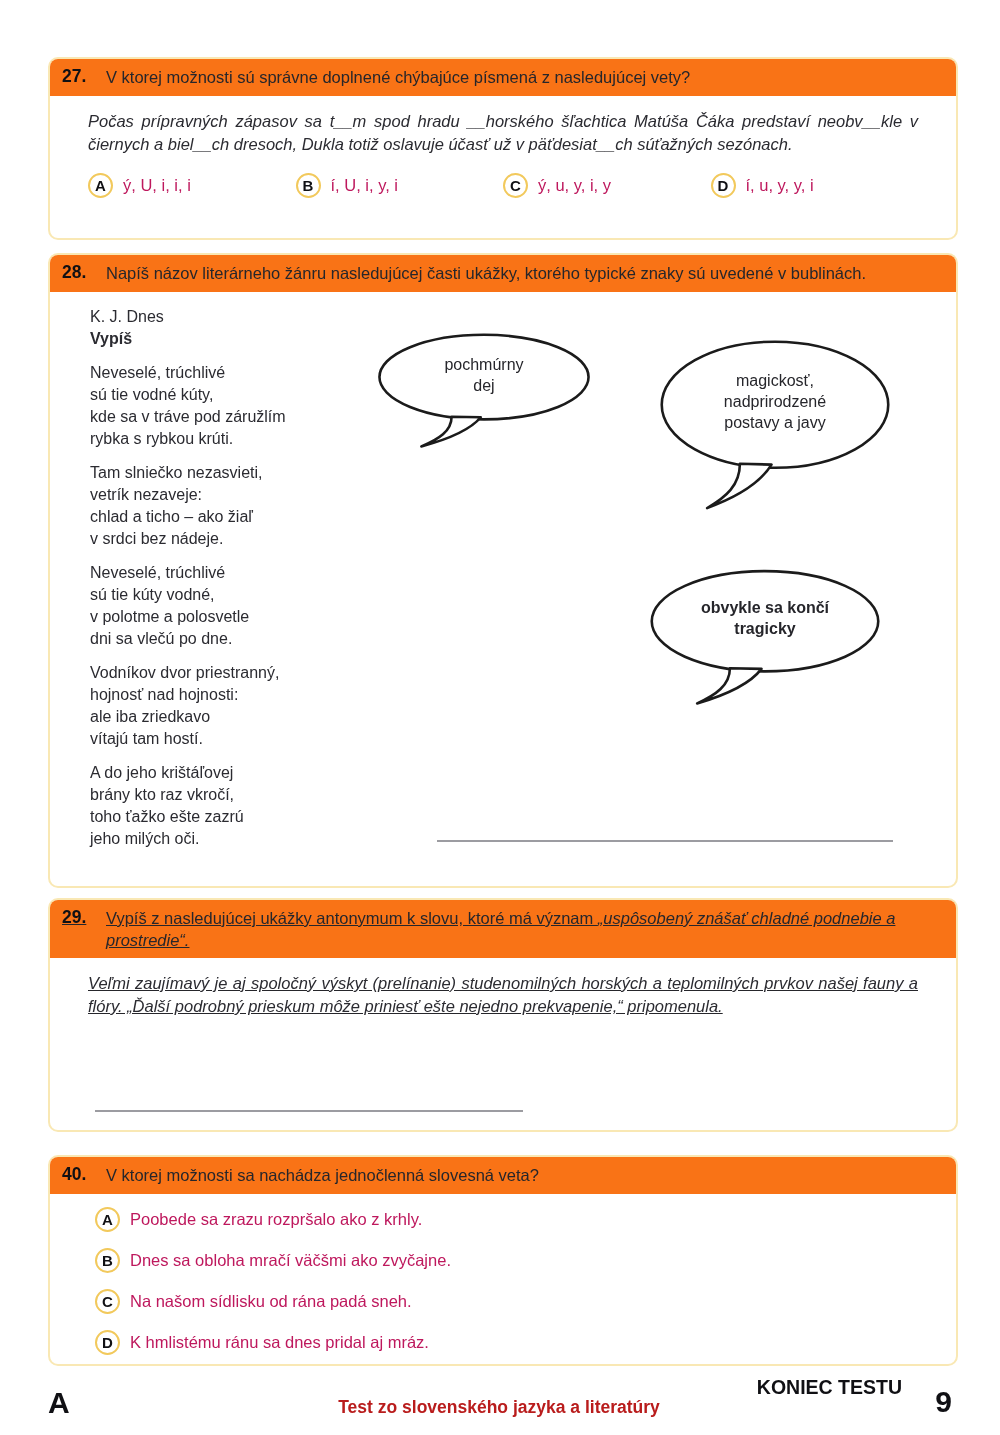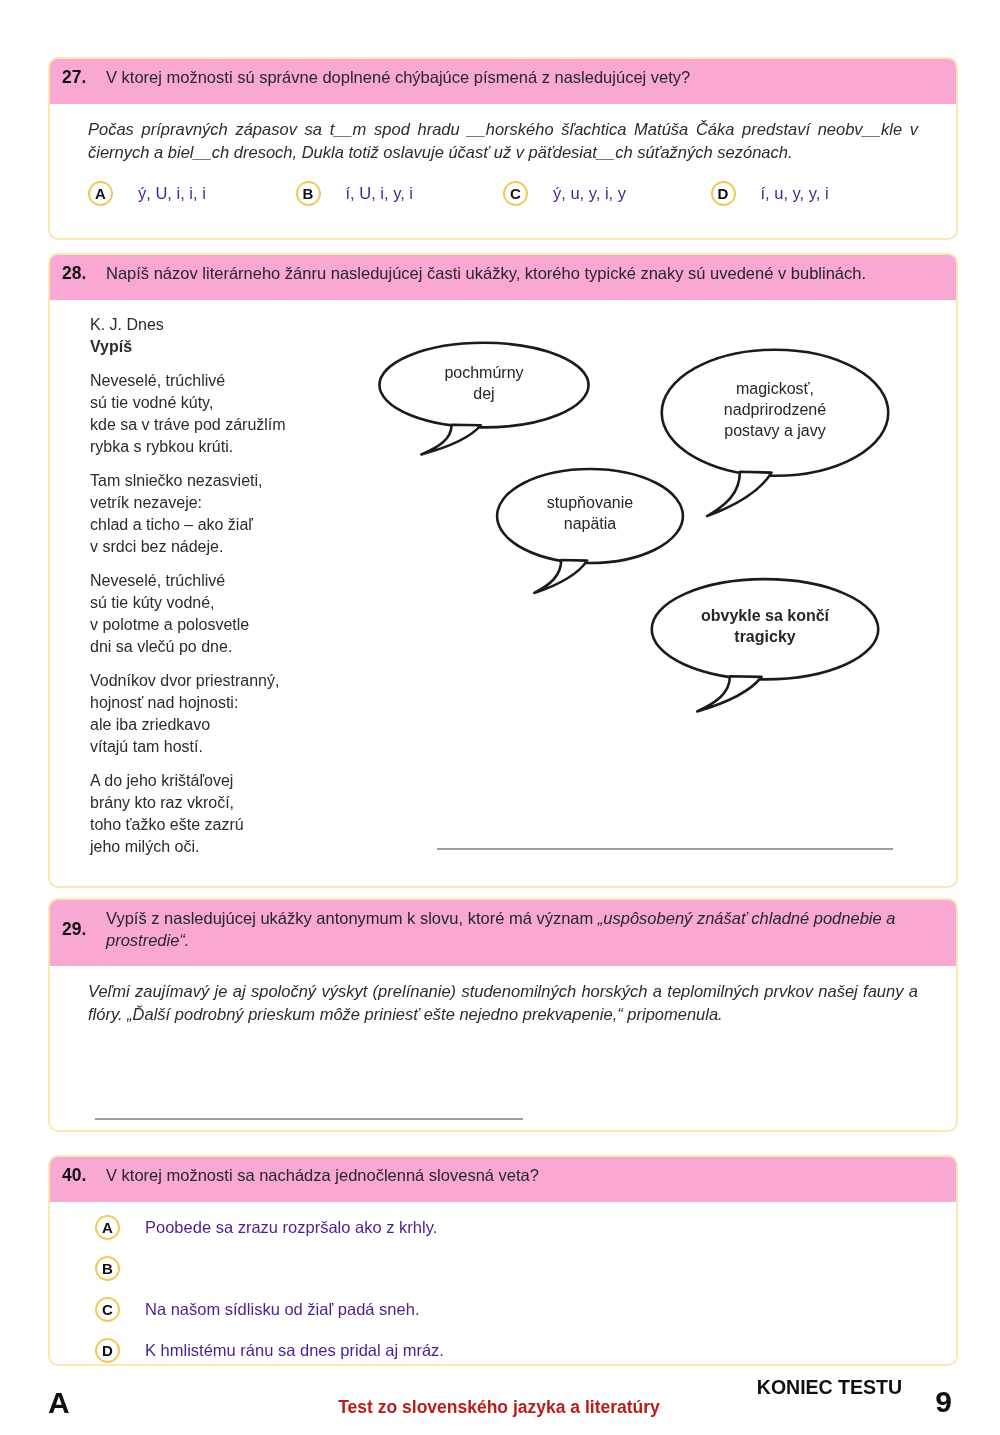--- a/index.html
+++ b/index.html
@@ -6,42 +6,42 @@
   body {
     width:1000px; height:1435px; position:relative; background:#ffffff;
     font-family:"Liberation Sans", sans-serif; color:#26262b;
     overflow:hidden;
   }
   .qblock {
     position:absolute; left:48px; width:910px; box-sizing:border-box;
     border:2px solid #f9e8b4; border-radius:10px; overflow:hidden; background:#fff;
   }
   .qhead {
-    background:#f9a8d4; display:flex; align-items:center;
-    padding:7px 16px 15px 12px; box-sizing:border-box;
+    background:#f97316; display:flex; align-items:flex-start;
+    padding:7px 16px 7px 12px; box-sizing:border-box;
   }
   .qnum { font-weight:bold; font-size:17.5px; line-height:21px; width:44px; flex:none; color:#101014; }
   .qtext { font-size:16.5px; line-height:21.5px; color:#26262b; padding-top:1px; }
   .qbody { position:relative; padding:14px 38px; box-sizing:border-box; }
   .italic { font-style:italic; }
   .justify { text-align:justify; }
   .pre { white-space:pre-line; }
   p.passage { margin:0; font-size:16.5px; line-height:23px; color:#2b2b31; }
 
   
   .opt-row { display:flex; margin-top:17px; }
   .opt-row .opt { flex:1; }
   .opt { display:flex; align-items:center; gap:10px; }
   .opt-letter {
     width:25px; height:25px; flex:none; border-radius:50%;
     border:2.5px solid #f2c95c; box-sizing:border-box;
     display:inline-flex; align-items:center; justify-content:center;
     font-weight:bold; font-size:15px; color:#101014; background:#fff;
   }
-  .opt-text { font-size:16.5px; color:#4c1d95;margin-left:15px; }
+  .opt-text { font-size:16.5px; color:#be185d; }
   .opt-list .opt { margin-top:16px; }
   .opt-list .opt:first-child { margin-top:0; }
 
   
   .poem { position:absolute; left:40px; top:14px; font-size:16px; line-height:22px; color:#2b2b31; }
   .poem-author { margin:0; }
   .poem-title { margin:0; font-weight:bold; }
   .stanza { margin:12px 14px 0 0; }
 
   
@@ -136,43 +136,35 @@
     <div class="bubble" style="left:608px; top:47px; width:234px; height:161px;">
       <svg viewBox="0 0 100 60" preserveAspectRatio="none">
         <ellipse cx="50" cy="24.5" rx="48.4" ry="23.5" fill="#fff" stroke="#1b1b1b" stroke-width="2.6" vector-effect="non-scaling-stroke"></ellipse>
         <path d="M35 46.5 C35 54.5 29 59 21 63 C33.5 59 43.5 54 48.5 46.8 Z" fill="#fff" stroke="#1b1b1b" stroke-width="2.6" vector-effect="non-scaling-stroke" stroke-linejoin="round"></path>
       </svg>
       <div class="bubble-text pre">magickosť,
 nadprirodzené
 postavy a javy</div>
     </div>
 
-    <div class="bubble" style="left:444px; top:167px; width:192px; height:120px;">
-      <svg viewBox="0 0 100 60" preserveAspectRatio="none">
-        <ellipse cx="50" cy="24.5" rx="48.4" ry="23.5" fill="#fff" stroke="#1b1b1b" stroke-width="2.6" vector-effect="non-scaling-stroke"></ellipse>
-        <path d="M35 46.5 C35 54.5 29 59 21 63 C33.5 59 43.5 54 48.5 46.8 Z" fill="#fff" stroke="#1b1b1b" stroke-width="2.6" vector-effect="non-scaling-stroke" stroke-linejoin="round"></path>
-      </svg>
-      <div class="bubble-text pre">stupňovanie
-napätia</div>
-    </div>
 
     <div class="bubble" style="left:598px; top:277px; width:234px; height:128px;font-weight:bold;">
       <svg viewBox="0 0 100 60" preserveAspectRatio="none">
         <ellipse cx="50" cy="24.5" rx="48.4" ry="23.5" fill="#fff" stroke="#1b1b1b" stroke-width="2.6" vector-effect="non-scaling-stroke"></ellipse>
         <path d="M35 46.5 C35 54.5 29 59 21 63 C33.5 59 43.5 54 48.5 46.8 Z" fill="#fff" stroke="#1b1b1b" stroke-width="2.6" vector-effect="non-scaling-stroke" stroke-linejoin="round"></path>
       </svg>
       <div class="bubble-text pre">obvykle sa končí
 tragicky</div>
     </div>
 
     <div class="answer-line" style="left:387px; top:548px; width:456px;"></div>
   </div>
 </section>
 
-<section class="qblock" style="top:898px; height:234px;">
+<section class="qblock" style="top:898px; height:234px;text-decoration:underline;">
   <header class="qhead">
     <span class="qnum">29.</span>
     <span class="qtext" style="max-width:830px"><span>Vypíš z nasledujúcej ukážky antonymum k slovu, ktoré má význam </span><span class="italic">„uspôsobený znášať chladné podnebie a prostredie“.</span></span>
   </header>
   <div class="qbody" style="height:178px">
     <p class="passage italic justify">Veľmi zaujímavý je aj spoločný výskyt (prelínanie) studenomilných horských a teplomilných prvkov našej fauny a flóry. „Ďalší podrobný prieskum môže priniesť ešte nejedno prekvapenie,“ pripomenula.</p>
     <div class="answer-line" style="left:45px; top:152px; width:428px;"></div>
   </div>
 </section>
 
@@ -181,24 +173,25 @@
     <span class="qnum">40.</span>
     <span class="qtext">V ktorej možnosti sa nachádza jednočlenná slovesná veta?</span>
   </header>
   <div class="qbody opt-list" style="padding:13px 38px 0 45px;">
     <div class="opt">
       <span class="opt-letter">A</span>
       <span class="opt-text">Poobede sa zrazu rozpršalo ako z krhly.</span>
     </div>
     <div class="opt">
       <span class="opt-letter">B</span>
+      <span class="opt-text">Dnes sa obloha mračí väčšmi ako zvyčajne.</span>
     </div>
     <div class="opt">
       <span class="opt-letter">C</span>
-      <span class="opt-text">Na našom sídlisku od žiaľ padá sneh.</span>
+      <span class="opt-text">Na našom sídlisku od rána padá sneh.</span>
     </div>
     <div class="opt">
       <span class="opt-letter">D</span>
       <span class="opt-text">K hmlistému ránu sa dnes pridal aj mráz.</span>
     </div>
   </div>
 </section>
 
 <div class="footer-form">A</div>
 <div class="footer-title">Test zo slovenského jazyka a literatúry</div>

